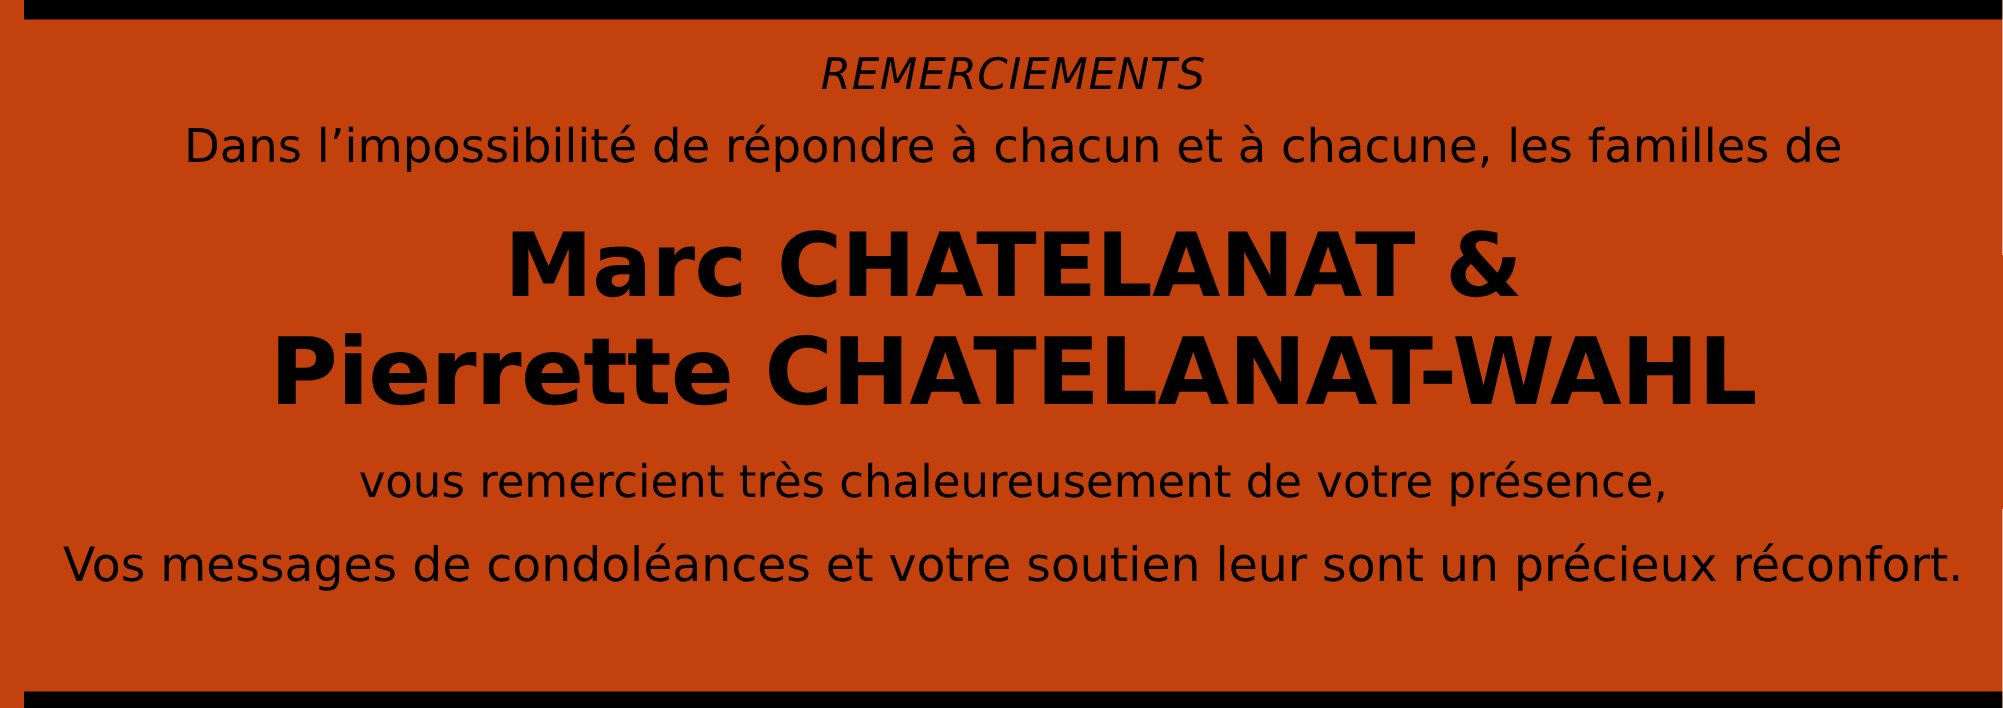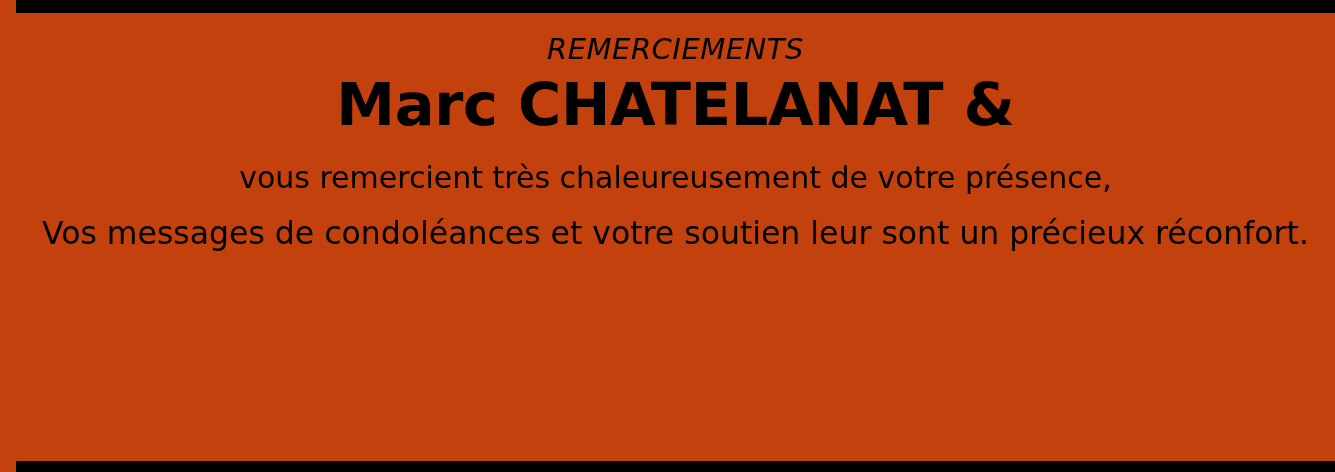--- a/index.html
+++ b/index.html
@@ -60,21 +60,21 @@
     line-height: 1.1;
     margin-top: 17px;
     text-align: center;
     white-space: nowrap;
   }
   .names {
     text-align: center;
     font-weight: bold;
     font-size: 59px;
     line-height: 1.18;
-    margin-top: 6px;
+    margin-top: 26px;
     letter-spacing: -0.3px;
     white-space: nowrap;
   }
   .names .line2 {
     font-size: 62px;
     letter-spacing: -0.5px;
   }
   .thanks {
     text-align: right;
     font-size: 30px;
@@ -93,23 +93,25 @@
 <body>
 
 <div class="notice">
 
   <div class="rule-top"></div>
 
   <div class="body">
 
     <div class="heading">REMERCIEMENTS</div>
 
+    <div class="intro">Dans l’impossibilité de répondre à chacun et à chacune, les familles de</div>
 
     <div class="names">
       <div class="line1">Marc CHATELANAT &amp;</div>
+      <div class="line2">Pierrette CHATELANAT-WAHL</div>
     </div>
 
     <div class="thanks">
       <div>vous remercient très chaleureusement de votre présence,</div>
     </div>
 
     <div class="closing">Vos messages de condoléances et votre soutien leur sont un précieux réconfort.</div>
 
   </div>
 

